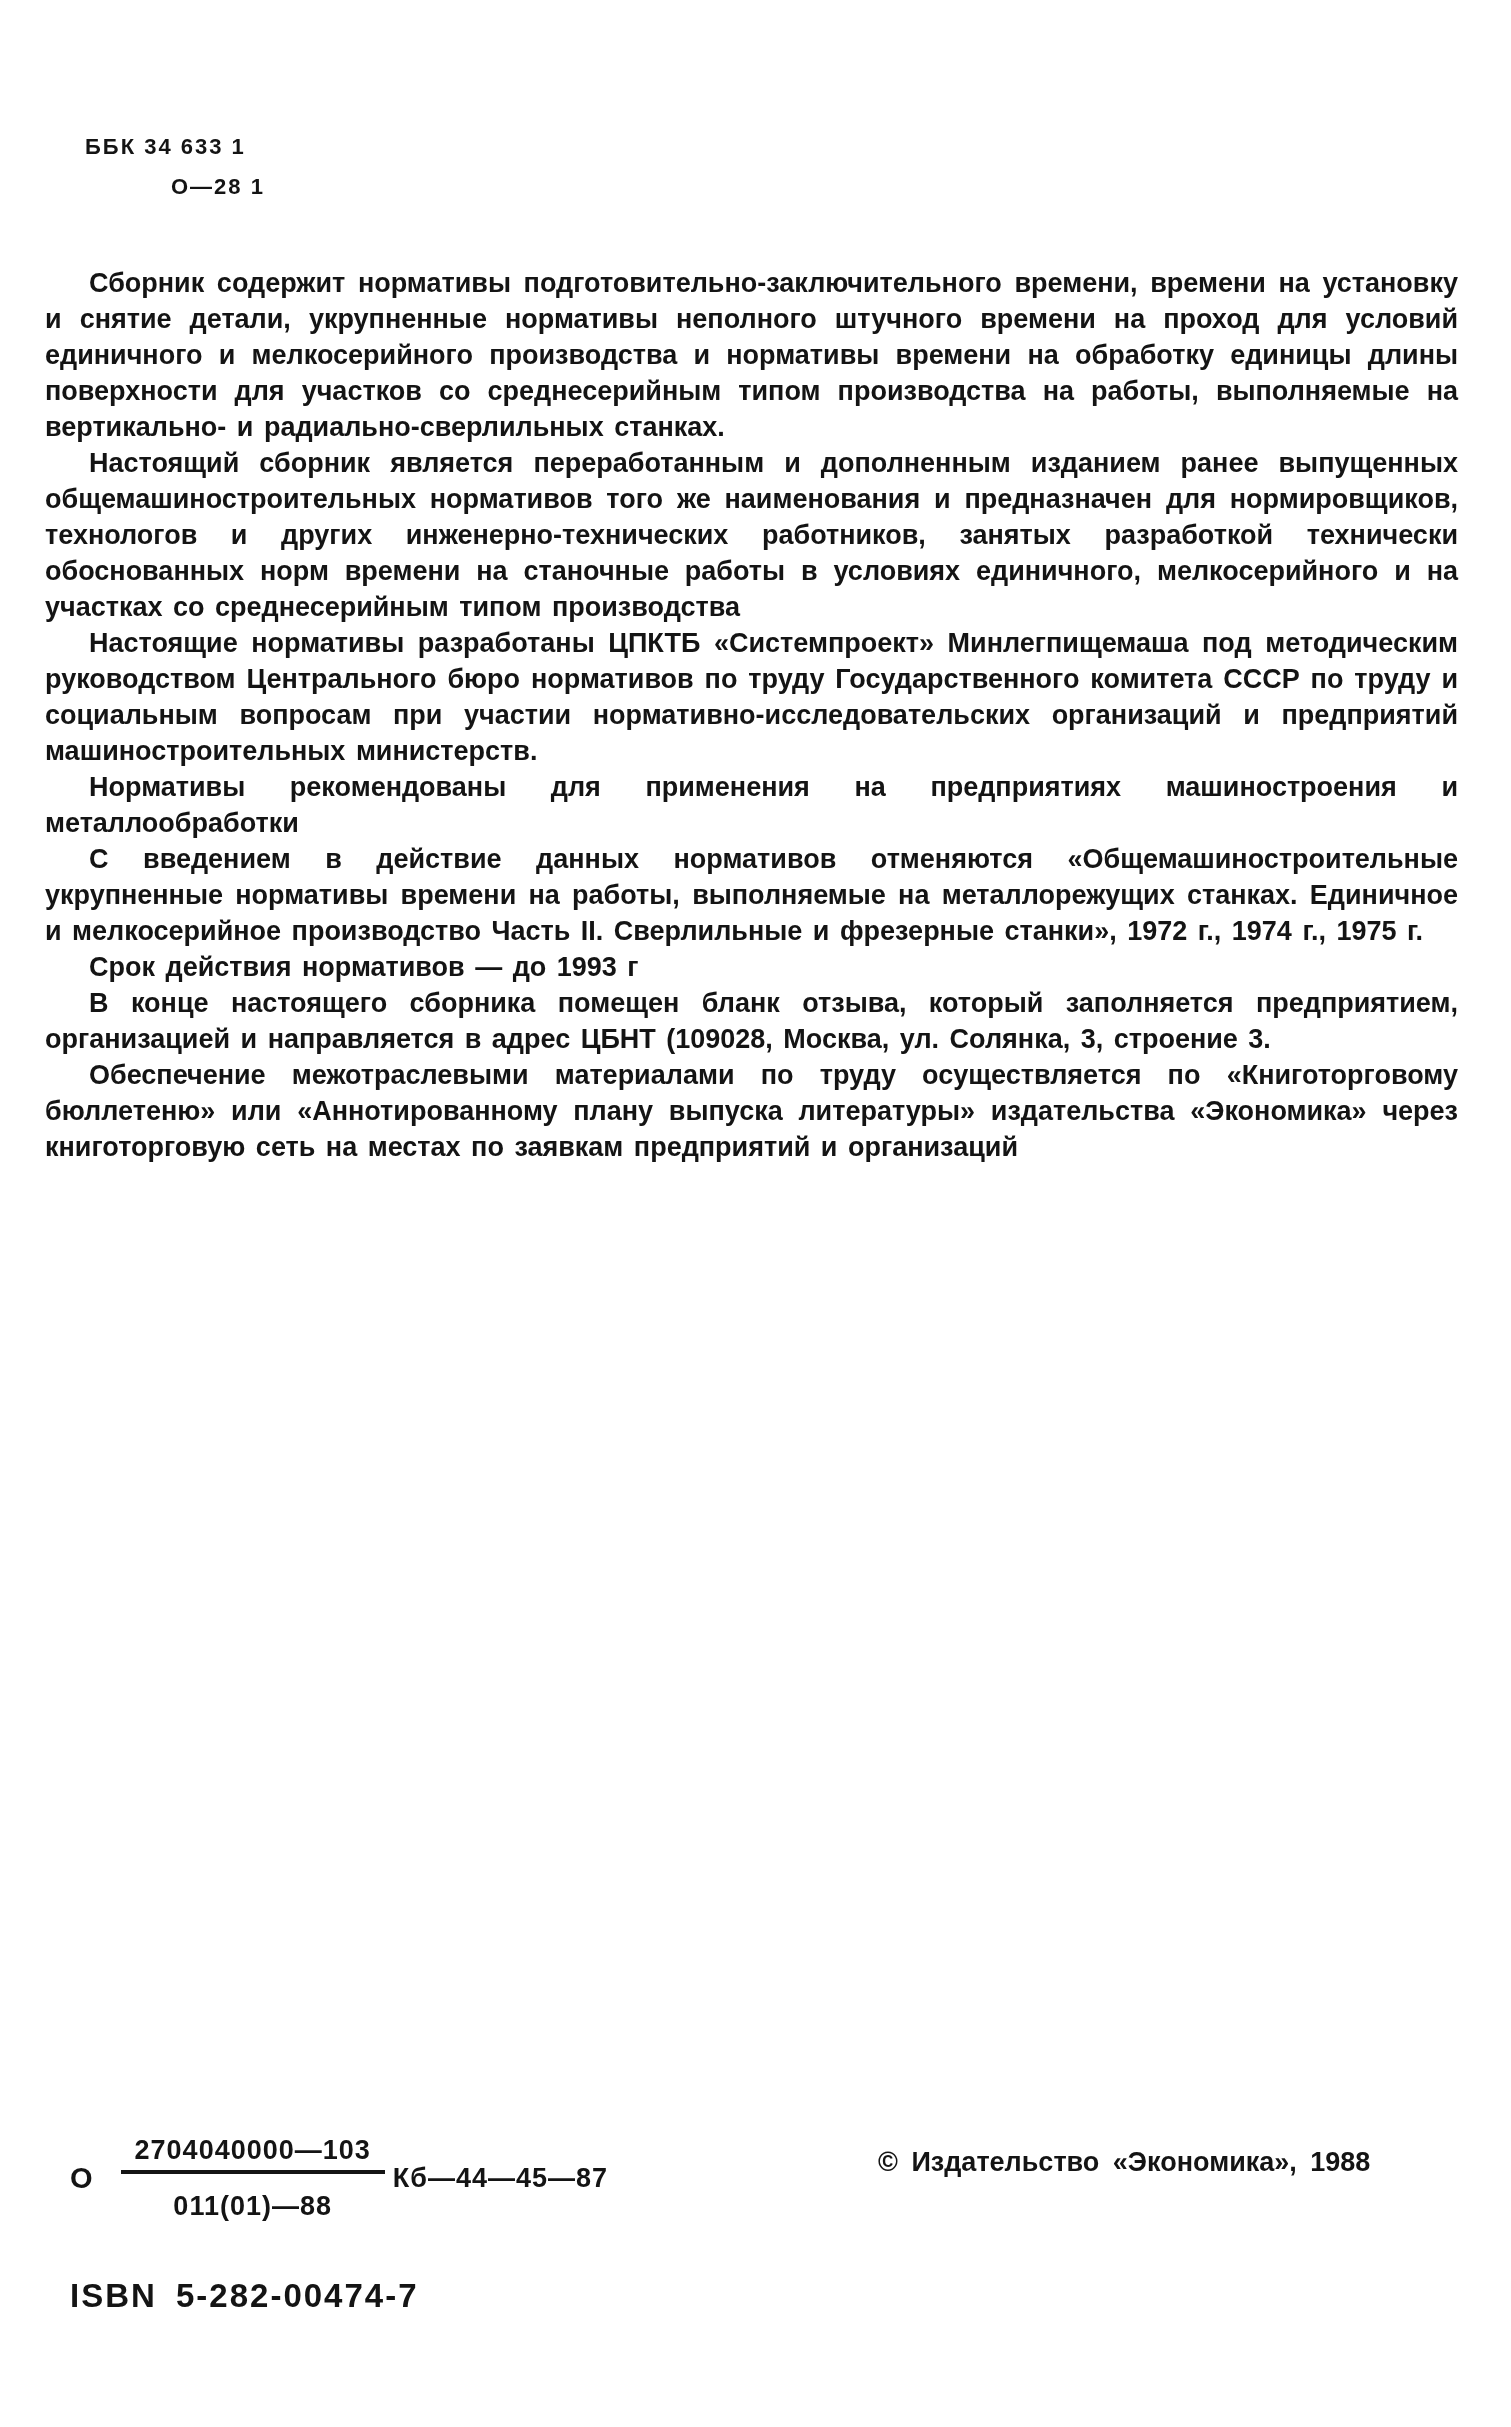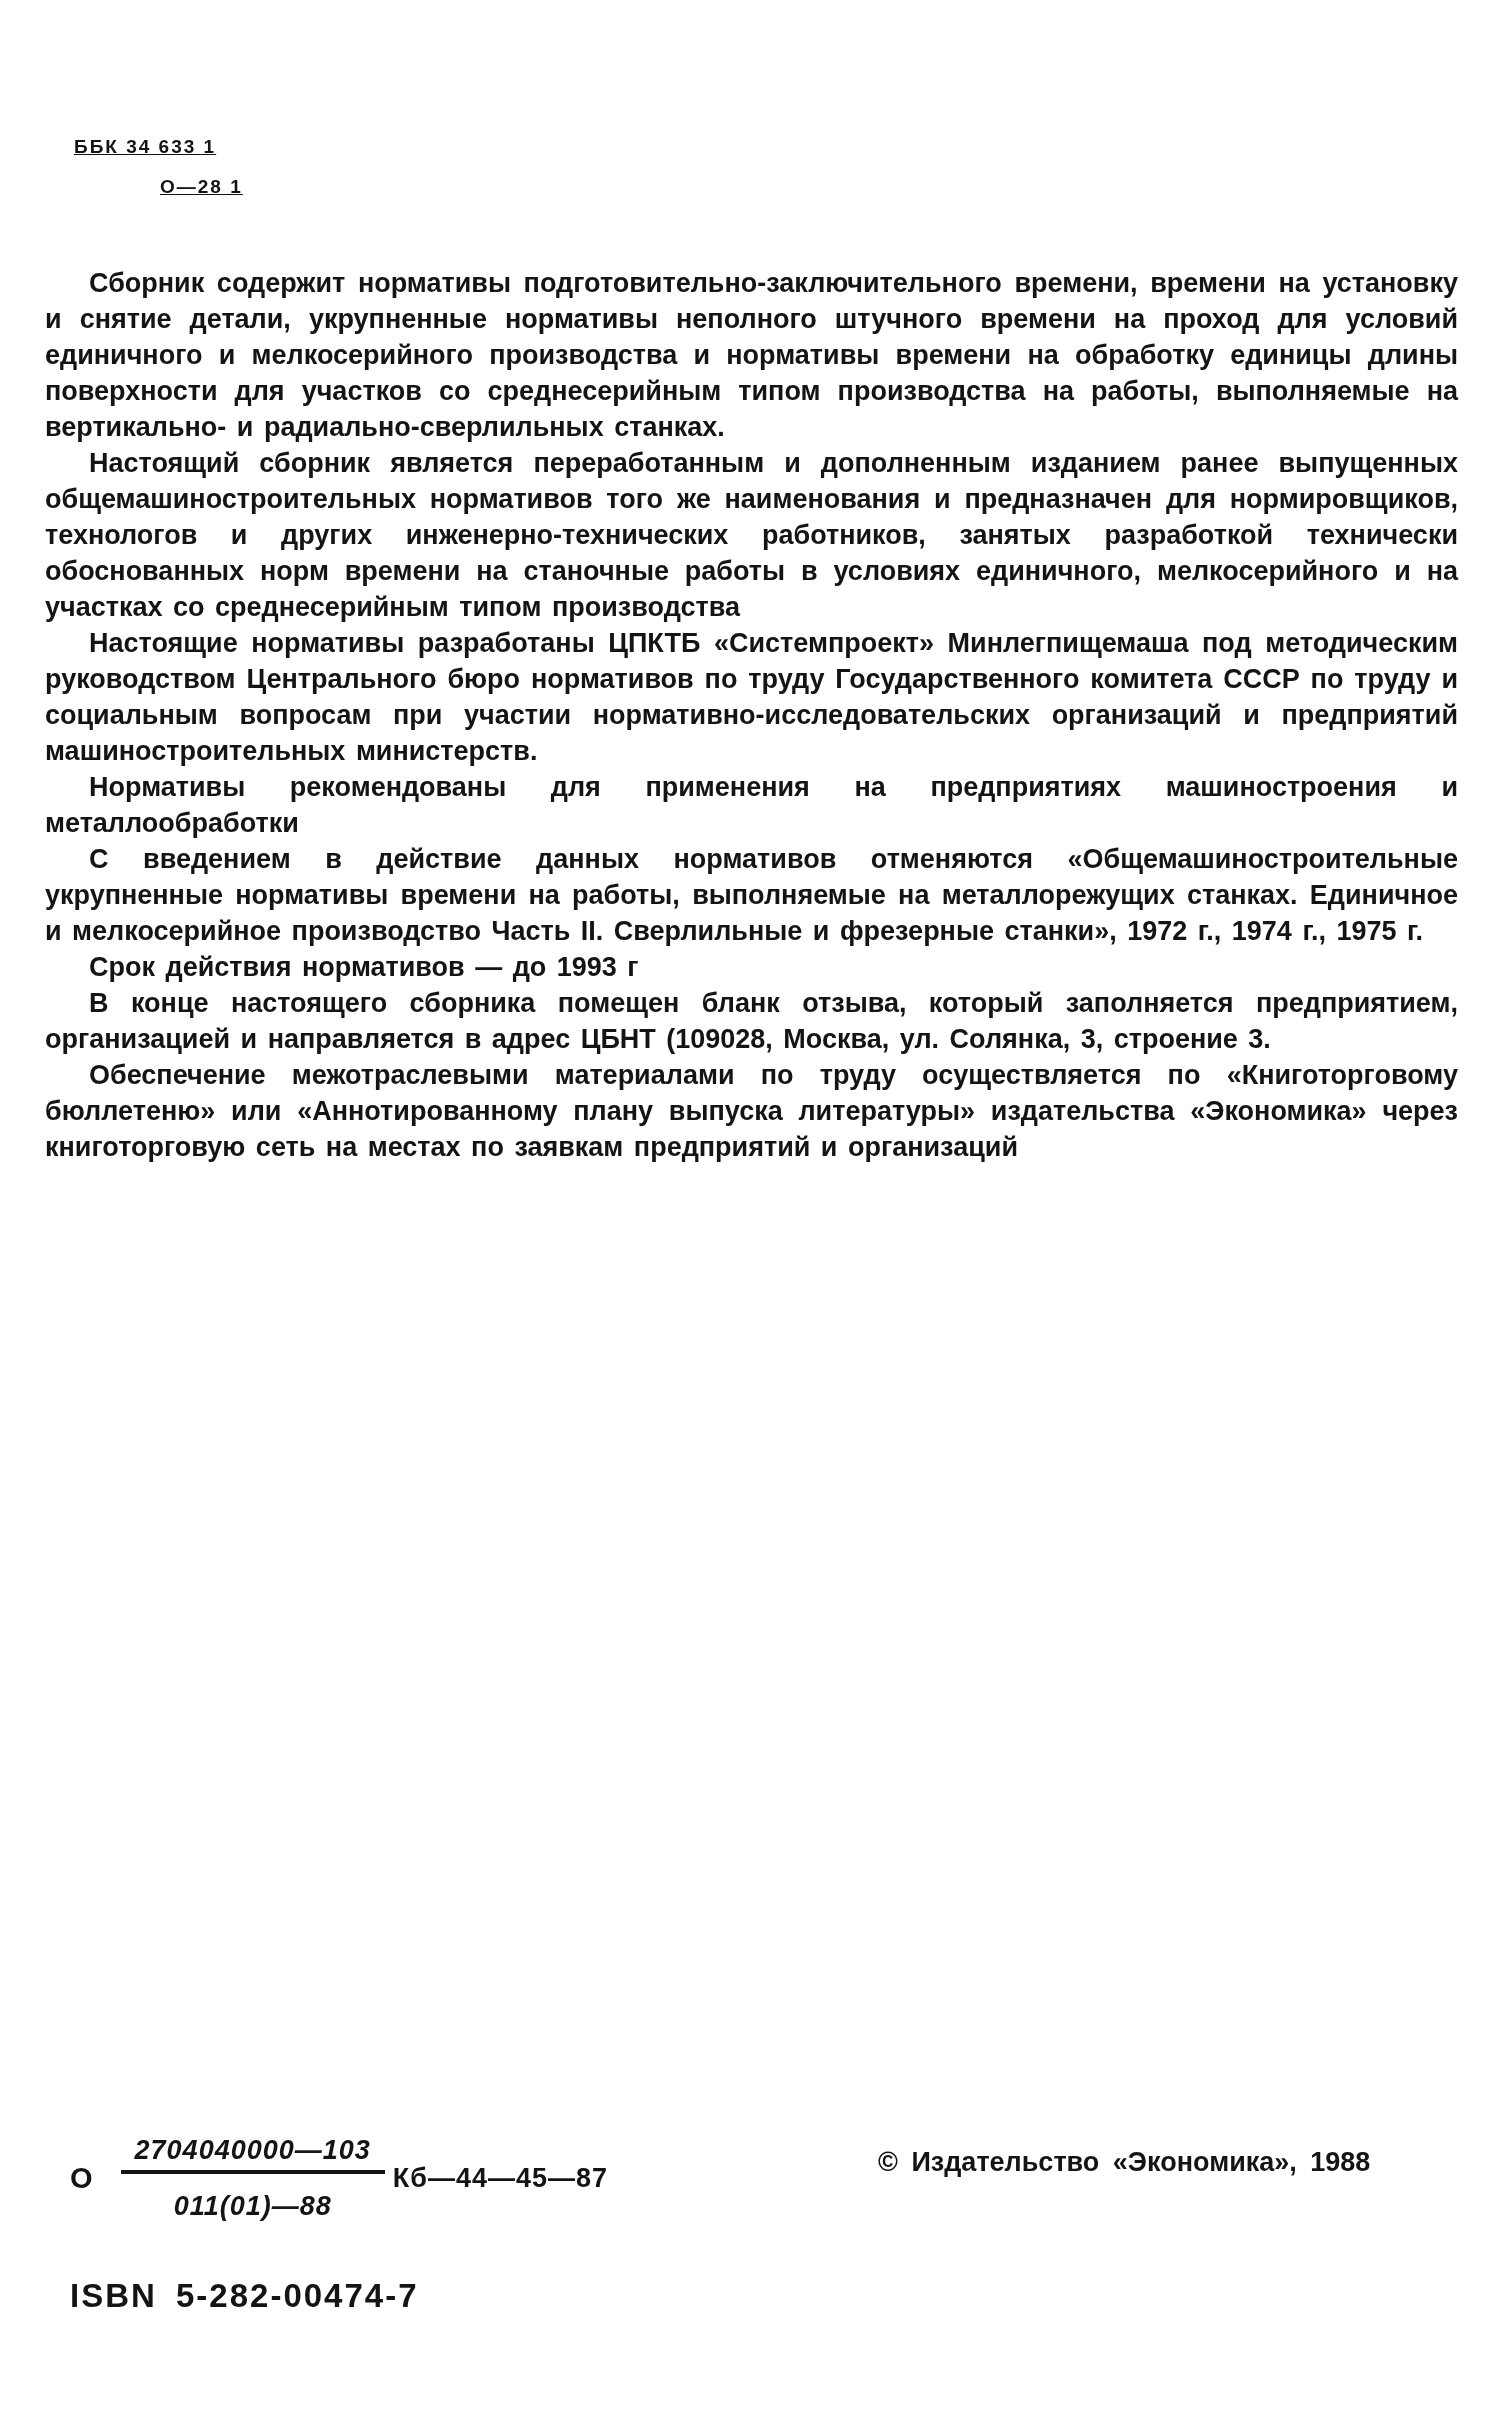--- a/index.html
+++ b/index.html
@@ -14,25 +14,24 @@
     background: #ffffff;
     color: #141414;
     font-family: "Liberation Sans", sans-serif;
     font-weight: 700;
     overflow: hidden;
   }
   
   .codes {
     position: absolute;
     top: 127px;
-    left: 74px;
-    font-size: 19px;
+    left: 85px;
+    font-size: 22px;
     letter-spacing: 2px;
     line-height: 40px;
-    text-decoration: underline;
   }
   .codes .bbk { white-space: pre; }
   .codes .series-code {
     margin-left: 86px;
     white-space: pre;
   }
   
   .body-text {
     position: absolute;
     top: 265px;
@@ -58,21 +57,20 @@
   }
   .series-letter {
     margin-right: 28px;
     font-size: 29px;
   }
   .fraction {
     display: inline-flex;
     flex-direction: column;
     align-items: center;
     text-align: center;
-    font-style: italic;
   }
   .fraction .num {
     padding: 0 14px 4px 14px;
     border-bottom: 4px solid #141414;
     letter-spacing: 1px;
   }
   .fraction .den {
     padding-top: 17px;
     letter-spacing: 1px;
   }

